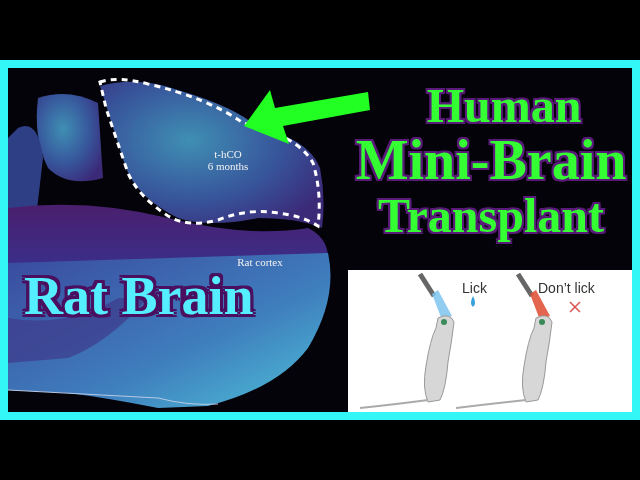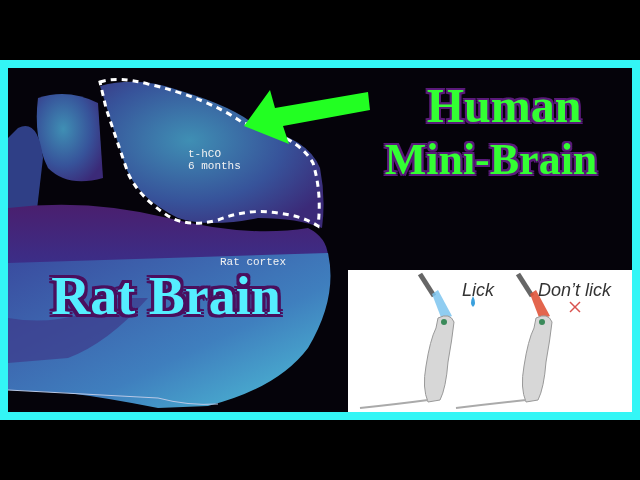--- a/index.html
+++ b/index.html
@@ -11,55 +11,54 @@
     background: #33f6f6;
   }
   .inner {
     position: absolute; left: 8px; top: 8px; width: 624px; height: 344px;
     background: #05030a; overflow: hidden;
   }
   .tissue-svg { position: absolute; left: 0; top: 0; width: 624px; height: 344px; }
 
   .label-small {
     position: absolute; color: #f2f2f2; font-size: 11px; line-height: 12px;
-    font-family: Liberation Mono, monospace;
+    text-align: center; font-family: Liberation Serif, serif;
   }
   .thco { left: 180px; top: 80px; width: 80px; }
   .ratcortex { left: 212px; top: 164px; width: 80px; margin-top: 24px; }
 
   .title-green {
     position: absolute; color: #33ff33;
     font-family: "Liberation Serif", "DejaVu Serif", serif; font-weight: bold;
     text-shadow:
       -2px -2px 0 #5a1a7a, 2px -2px 0 #5a1a7a, -2px 2px 0 #5a1a7a, 2px 2px 0 #5a1a7a,
       0 -2px 0 #5a1a7a, 0 2px 0 #5a1a7a, -2px 0 0 #5a1a7a, 2px 0 0 #5a1a7a;
     text-align: center; white-space: nowrap;
   }
   .t1 { left: 376px; top: 12px; width: 240px; font-size: 48px; line-height: 52px; }
-  .t2 { left: 338px; top: 66px; width: 290px; font-size: 44px; line-height: 52px; }
+  .t2 { left: 338px; top: 66px; width: 290px; font-size: 56px; line-height: 52px; }
   .t3 { left: 338px; top: 122px; width: 290px; font-size: 48px; line-height: 52px; }
 
   .rat-brain {
-    position: absolute; left: 8px; top: 198px; width: 300px;
+    position: absolute; left: 16px; top: 198px; width: 300px;
     font-family: "Liberation Serif", "DejaVu Serif", serif; font-weight: bold;
     font-size: 54px; line-height: 60px; color: #55eeff; white-space: nowrap;
     text-shadow:
       -3px -3px 0 #4a0f5e, 3px -3px 0 #4a0f5e, -3px 3px 0 #4a0f5e, 3px 3px 0 #4a0f5e,
       0 -3px 0 #4a0f5e, 0 3px 0 #4a0f5e, -3px 0 0 #4a0f5e, 3px 0 0 #4a0f5e;
-    text-align: center;
   }
 
   .inset {
     position: absolute; left: 340px; top: 202px; width: 284px; height: 142px;
     background: #ffffff; overflow: hidden;
   }
   .inset-svg { position: absolute; left: 0; top: 0; width: 284px; height: 142px; }
   .inset-label {
     position: absolute; font-family: "Liberation Sans", sans-serif;
-    font-size: 18px; color: #333; white-space: nowrap; font-style: italic;
+    font-size: 14px; color: #333; white-space: nowrap;
   }
   .lick { left: 114px; top: 10px; }
   .dontlick { left: 190px; top: 10px; }
 </style>
 </head>
 <body>
 
 <div class="frame">
   <div class="inner">
 
@@ -100,20 +99,21 @@
     </svg>
 
     <div class="label-small thco">
       <div>t-hCO</div>
       <div>6 months</div>
     </div>
     <div class="label-small ratcortex">Rat cortex</div>
 
     <div class="title-green t1">Human</div>
     <div class="title-green t2">Mini-Brain</div>
+    <div class="title-green t3">Transplant</div>
 
     <div class="rat-brain">Rat Brain</div>
 
     <div class="inset">
       <svg class="inset-svg" viewBox="0 0 284 142">
 
         <g>
           <line x1="72" y1="4" x2="86" y2="26" stroke="#666" stroke-width="5"></line>
           <polygon points="84,24 90,20 104,46 94,50" fill="#7cc4ee" opacity="0.85"></polygon>
           <path d="M90 48 Q102 42 106 52 Q104 70 100 92 Q98 118 92 130 L80 132 Q74 118 78 96 Q82 70 88 58 Z" fill="#d7d7d7" stroke="#999" stroke-width="1"></path>

